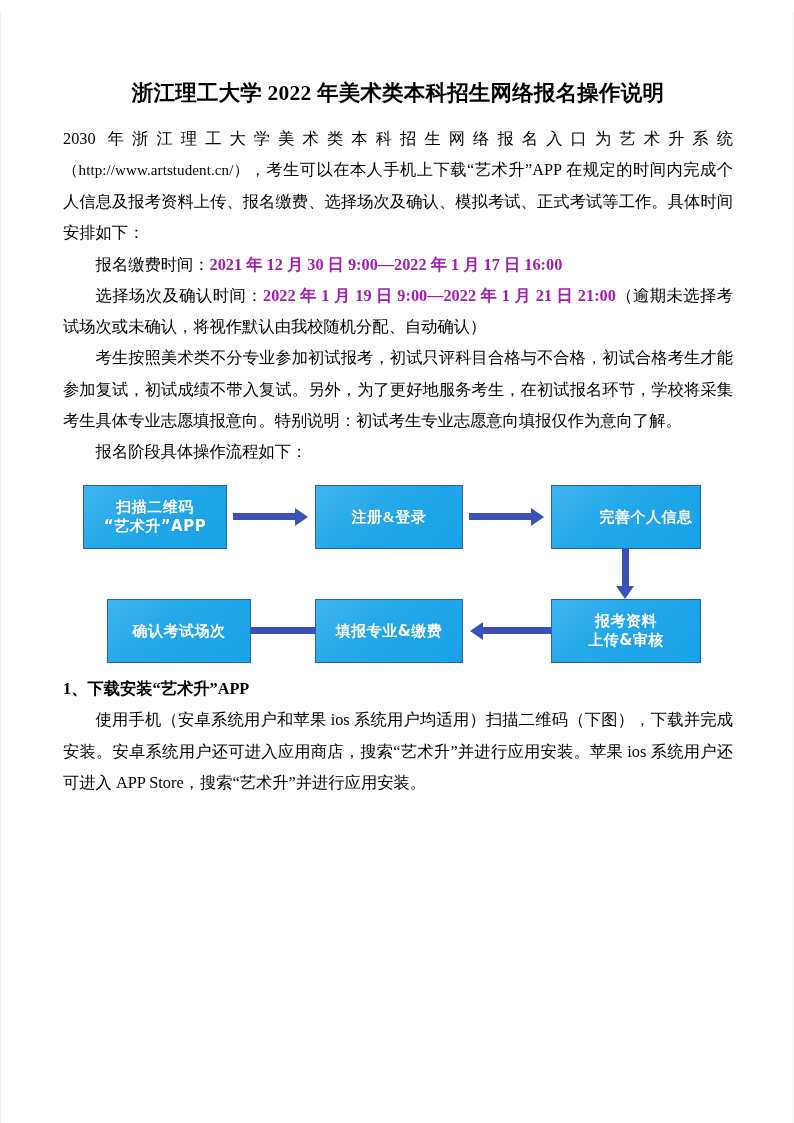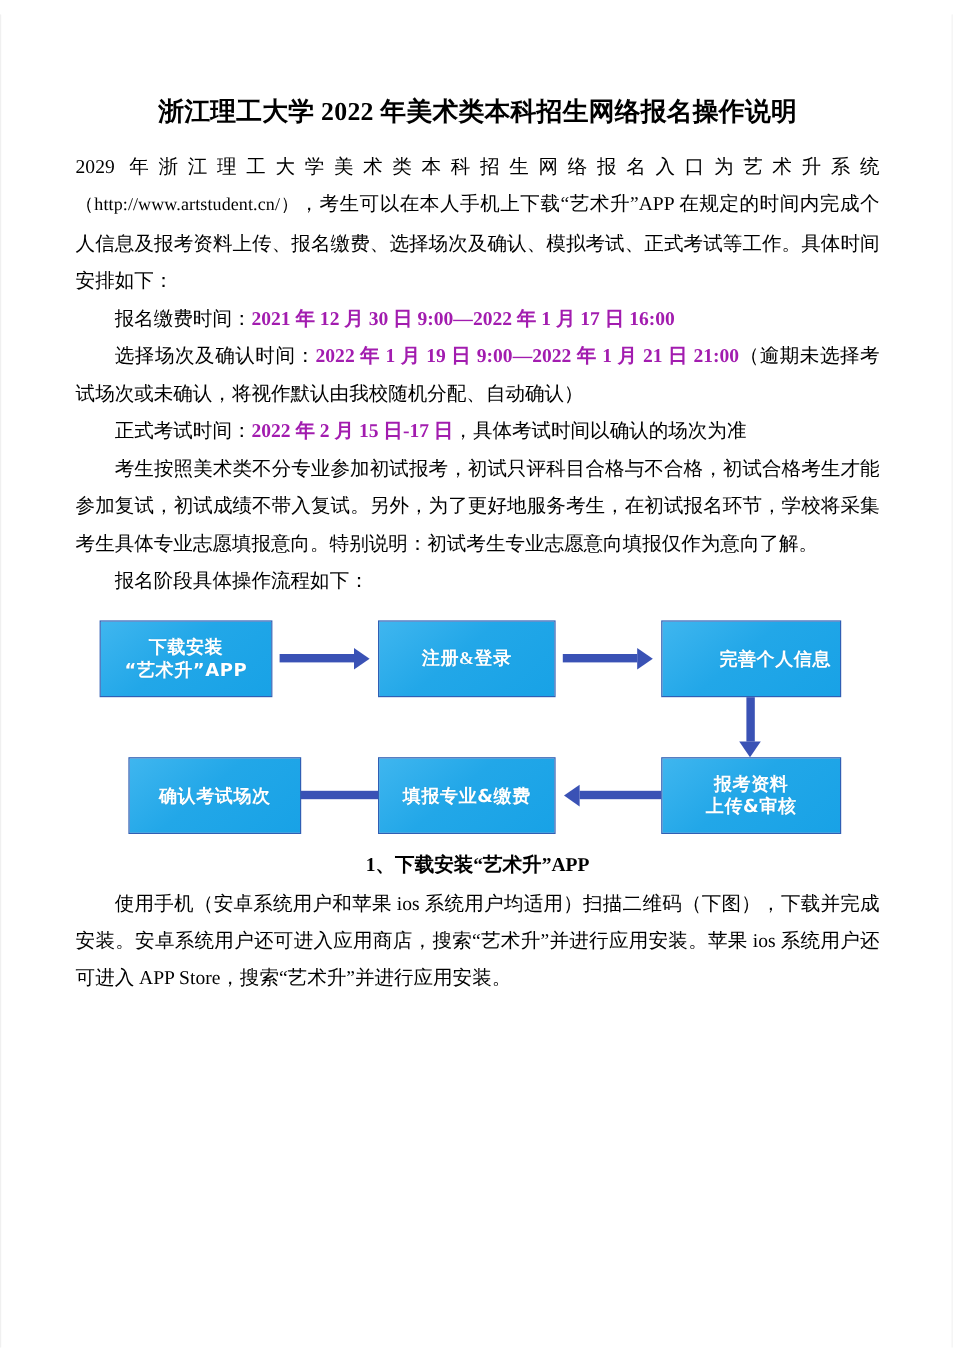--- a/index.html
+++ b/index.html
@@ -74,21 +74,20 @@
   .red {
     color: #a21caf;
     font-weight: bold;
   }
 
   .sec-heading {
     font-size: 16.3px;
     line-height: 31.2px;
     font-weight: bold;
     margin: 0;
-    text-align: center;
   }
 
   
   .flow {
     position: relative;
     width: 670px;
     height: 196px;
     margin-top: 10px;
   }
   .fbox {
@@ -143,47 +142,44 @@
   }
 </style>
 </head>
 <body>
 
 <div class="page">
   <div class="content">
 
     <h1 class="doc-title">浙江理工大学 2022 年美术类本科招生网络报名操作说明</h1>
 
-    <p class="para para-first justify-stretch">2029 年浙江理工大学美术类本科招生网络报名入口为艺术升系统</p>
+    <p class="para para-first justify-stretch">2030 年浙江理工大学美术类本科招生网络报名入口为艺术升系统</p>
 
     <p class="para">
       <span class="mono-seg">（http://www.artstudent.cn/）</span><span>，考生可以在本人手机上下载“艺术升”APP 在规定的时间内完成个人信息及报考资料上传、报名缴费、选择场次及确认、模拟考试、正式考试等工作。具体时间安排如下：</span>
     </p>
 
     <p class="para indent">
       <span>报名缴费时间：</span><span class="red">2021 年 12 月 30 日 9:00—2022 年 1 月 17 日 16:00</span>
     </p>
 
     <p class="para indent">
       <span>选择场次及确认时间：</span><span class="red">2022 年 1 月 19 日 9:00—2022 年 1 月 21 日 21:00</span><span>（逾期未选择考试场次或未确认，将视作默认由我校随机分配、自动确认）</span>
     </p>
 
 
-    <p class="para indent">
-      <span>正式考试时间：</span><span class="red">2022 年 2 月 15 日-17 日</span><span>，具体考试时间以确认的场次为准</span>
-    </p>
 
     <p class="para indent">考生按照美术类不分专业参加初试报考，初试只评科目合格与不合格，初试合格考生才能参加复试，初试成绩不带入复试。另外，为了更好地服务考生，在初试报名环节，学校将采集考生具体专业志愿填报意向。特别说明：初试考生专业志愿意向填报仅作为意向了解。</p>
 
     <p class="para indent">报名阶段具体操作流程如下：</p>
 
     <div class="flow">
 
       <div class="fbox" style="left:20px; top:8px; width:144px; height:64px;">
-        <span class="l1">下载安装</span>
+        <span class="l1">扫描二维码</span>
         <span class="l2">“艺术升”APP</span>
       </div>
 
       <div class="arrow-h" style="left:170px; top:36px; width:62px;"></div>
       <div class="arrow-head-r" style="left:232px; top:31px;"></div>
 
       <div class="fbox" style="left:252px; top:8px; width:148px; height:64px;font-family:Liberation Serif, serif;">
         <span class="l1">注册&amp;登录</span>
       </div>
 

